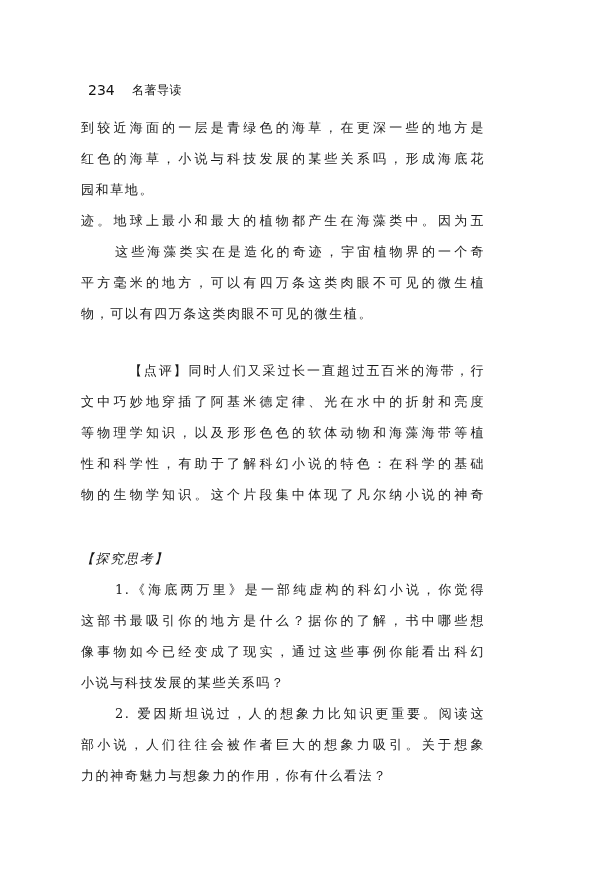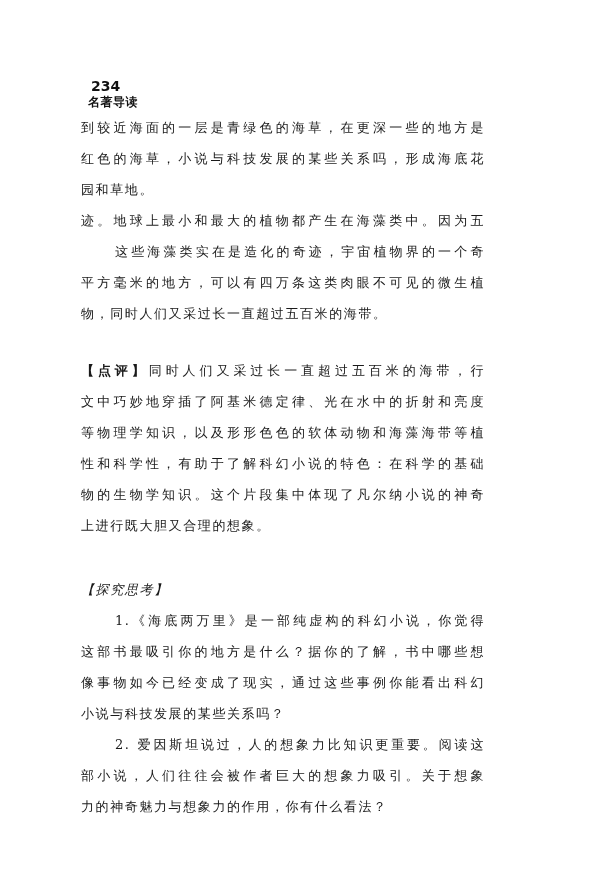--- a/index.html
+++ b/index.html
@@ -3,67 +3,66 @@
 <meta charset="utf-8">
 <style>
   html, body { margin: 0; padding: 0; }
   body {
     width: 600px; height: 889px; background: #ffffff; position: relative; overflow: hidden;
     font-family: "DejaVu Serif", "Liberation Serif", serif; color: #1a1a1a;
   }
   .header {
     position: absolute; left: 88px; top: 78px; height: 24px;
     display: flex; align-items: center;
-    font-family: "DejaVu Sans", "Liberation Sans", sans-serif; font-weight: bold;
-    font-size: 14px; color: #111; flex-direction: column;
+    font-family: "DejaVu Sans", "Liberation Sans", sans-serif; font-weight: normal;
+    font-size: 14px; color: #111;
   }
   .header .page-num { width: 44px; }
   .header .book-title { font-size: 12px; letter-spacing: 0.5px; }
   .body {
     position: absolute; left: 81px; top: 112px; width: 404px;
     font-size: 13px; line-height: 31px; letter-spacing: 1.6px;
   }
   .line { white-space: nowrap; height: 31px; text-align: justify; text-align-last: justify; }
   .line.last { text-align-last: left; }
   .indent { padding-left: 34px; }
   .gap-comment { height: 26px; }
   .gap-inquiry { height: 33px; }
-  .tag { font-weight: bold; }
+  .tag { font-weight: normal; margin-left: 48px; }
   .heading { font-weight: normal; font-style: italic; }
 </style>
 </head>
 <body>
 
 <div class="header">
   <span class="page-num">234</span>
   <span class="book-title">名著导读</span>
 </div>
 
 <div class="body">
   <div>
     <div class="line">到较近海面的一层是青绿色的海草，在更深一些的地方是</div>
     <div class="line">红色的海草，小说与科技发展的某些关系吗，形成海底花</div>
     <div class="line last">园和草地。</div>
   </div>
   <div>
     <div class="line">迹。地球上最小和最大的植物都产生在海藻类中。因为五</div>
     <div class="line indent">这些海藻类实在是造化的奇迹，宇宙植物界的一个奇</div>
     <div class="line">平方毫米的地方，可以有四万条这类肉眼不可见的微生植</div>
-    <div class="line last">物，同时人们又采过长一直超过五百米的海带。</div>
+    <div class="line last">物，可以有四万条这类肉眼不可见的微生植。</div>
   </div>
 
   <div class="gap-comment"></div>
 
   <div>
     <div class="line"><span class="tag">【点评】</span><span>同时人们又采过长一直超过五百米的海带，行</span></div>
     <div class="line">文中巧妙地穿插了阿基米德定律、光在水中的折射和亮度</div>
     <div class="line">等物理学知识，以及形形色色的软体动物和海藻海带等植</div>
     <div class="line">性和科学性，有助于了解科幻小说的特色：在科学的基础</div>
     <div class="line">物的生物学知识。这个片段集中体现了凡尔纳小说的神奇</div>
-    <div class="line last">上进行既大胆又合理的想象。</div>
   </div>
 
   <div class="gap-inquiry"></div>
 
   <div>
     <div class="line last heading">【探究思考】</div>
     <div>
       <div class="line indent">1.《海底两万里》是一部纯虚构的科幻小说，你觉得</div>
       <div class="line">这部书最吸引你的地方是什么？据你的了解，书中哪些想</div>
       <div class="line">像事物如今已经变成了现实，通过这些事例你能看出科幻</div>

